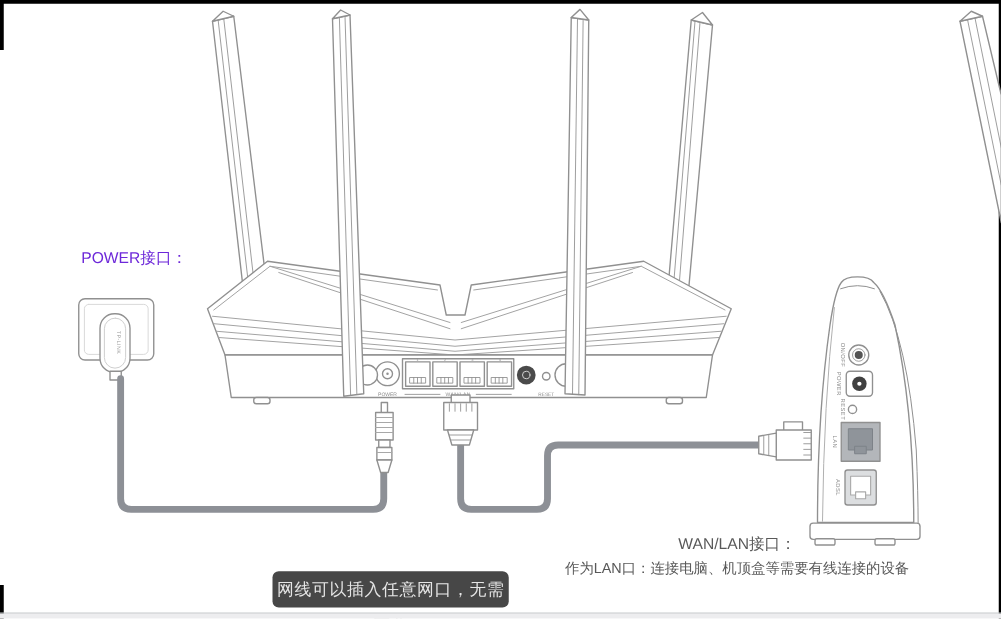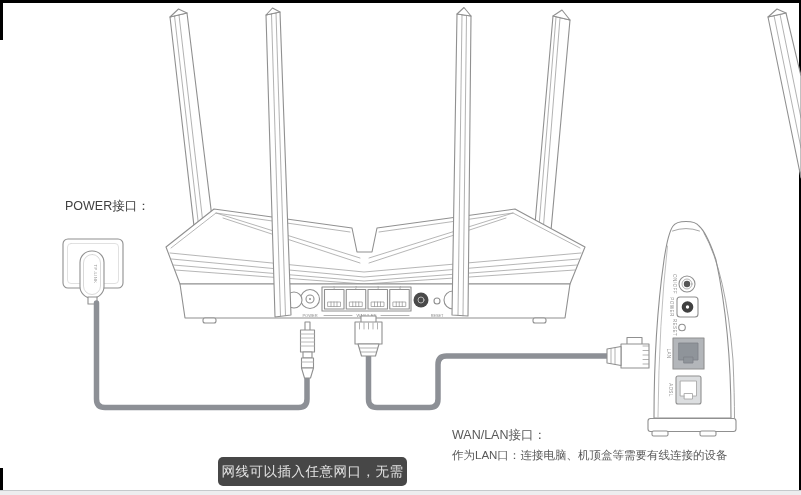--- a/index.html
+++ b/index.html
@@ -1,24 +1,24 @@
 <!DOCTYPE html>
 <html><head>
 <meta charset="utf-8">
 <style>
   html,body{margin:0;padding:0;background:#fff;}
   .screen{position:relative;width:801px;height:495px;background:#fff;overflow:hidden;
           font-family:"Liberation Sans","DejaVu Sans",sans-serif;}
   .edge{position:absolute;background:#000;}
   .diagram-svg{position:absolute;left:0;top:0;}
-  .power-note{position:absolute;left:65px;top:199px;color:#404040;font-size:12.5px;line-height:15px;text-align:right;}
+  .power-note{position:absolute;left:65px;top:199px;color:#6d28d9;font-size:12.5px;line-height:15px;text-align:right;}
   .banner{position:absolute;left:218px;top:457px;width:189px;height:29px;background:#474747;
           border-radius:5px;color:#e5e5e5;font-size:13.5px;font-weight:500;line-height:29px;
           text-align:center;letter-spacing:0.5px;}
-  .wanlan{position:absolute;left:452px;top:429px;color:#595959;font-size:11.5px;line-height:12.4px;}
+  .wanlan{position:absolute;left:452px;top:429px;color:#595959;font-size:11.5px;line-height:12.4px;text-align:center;}
   .wanlan .title{font-size:12.5px;margin-bottom:8px;}
   .wanlan .indent{padding-left:77px;}
   .divider{position:absolute;left:0;top:490px;width:801px;height:1px;background:#c6c9cc;}
   .bottombar{position:absolute;left:0;top:491px;width:801px;height:4px;background:#ededef;}
 </style>
 </head>
 <body>
 
 <div class="screen">
 

